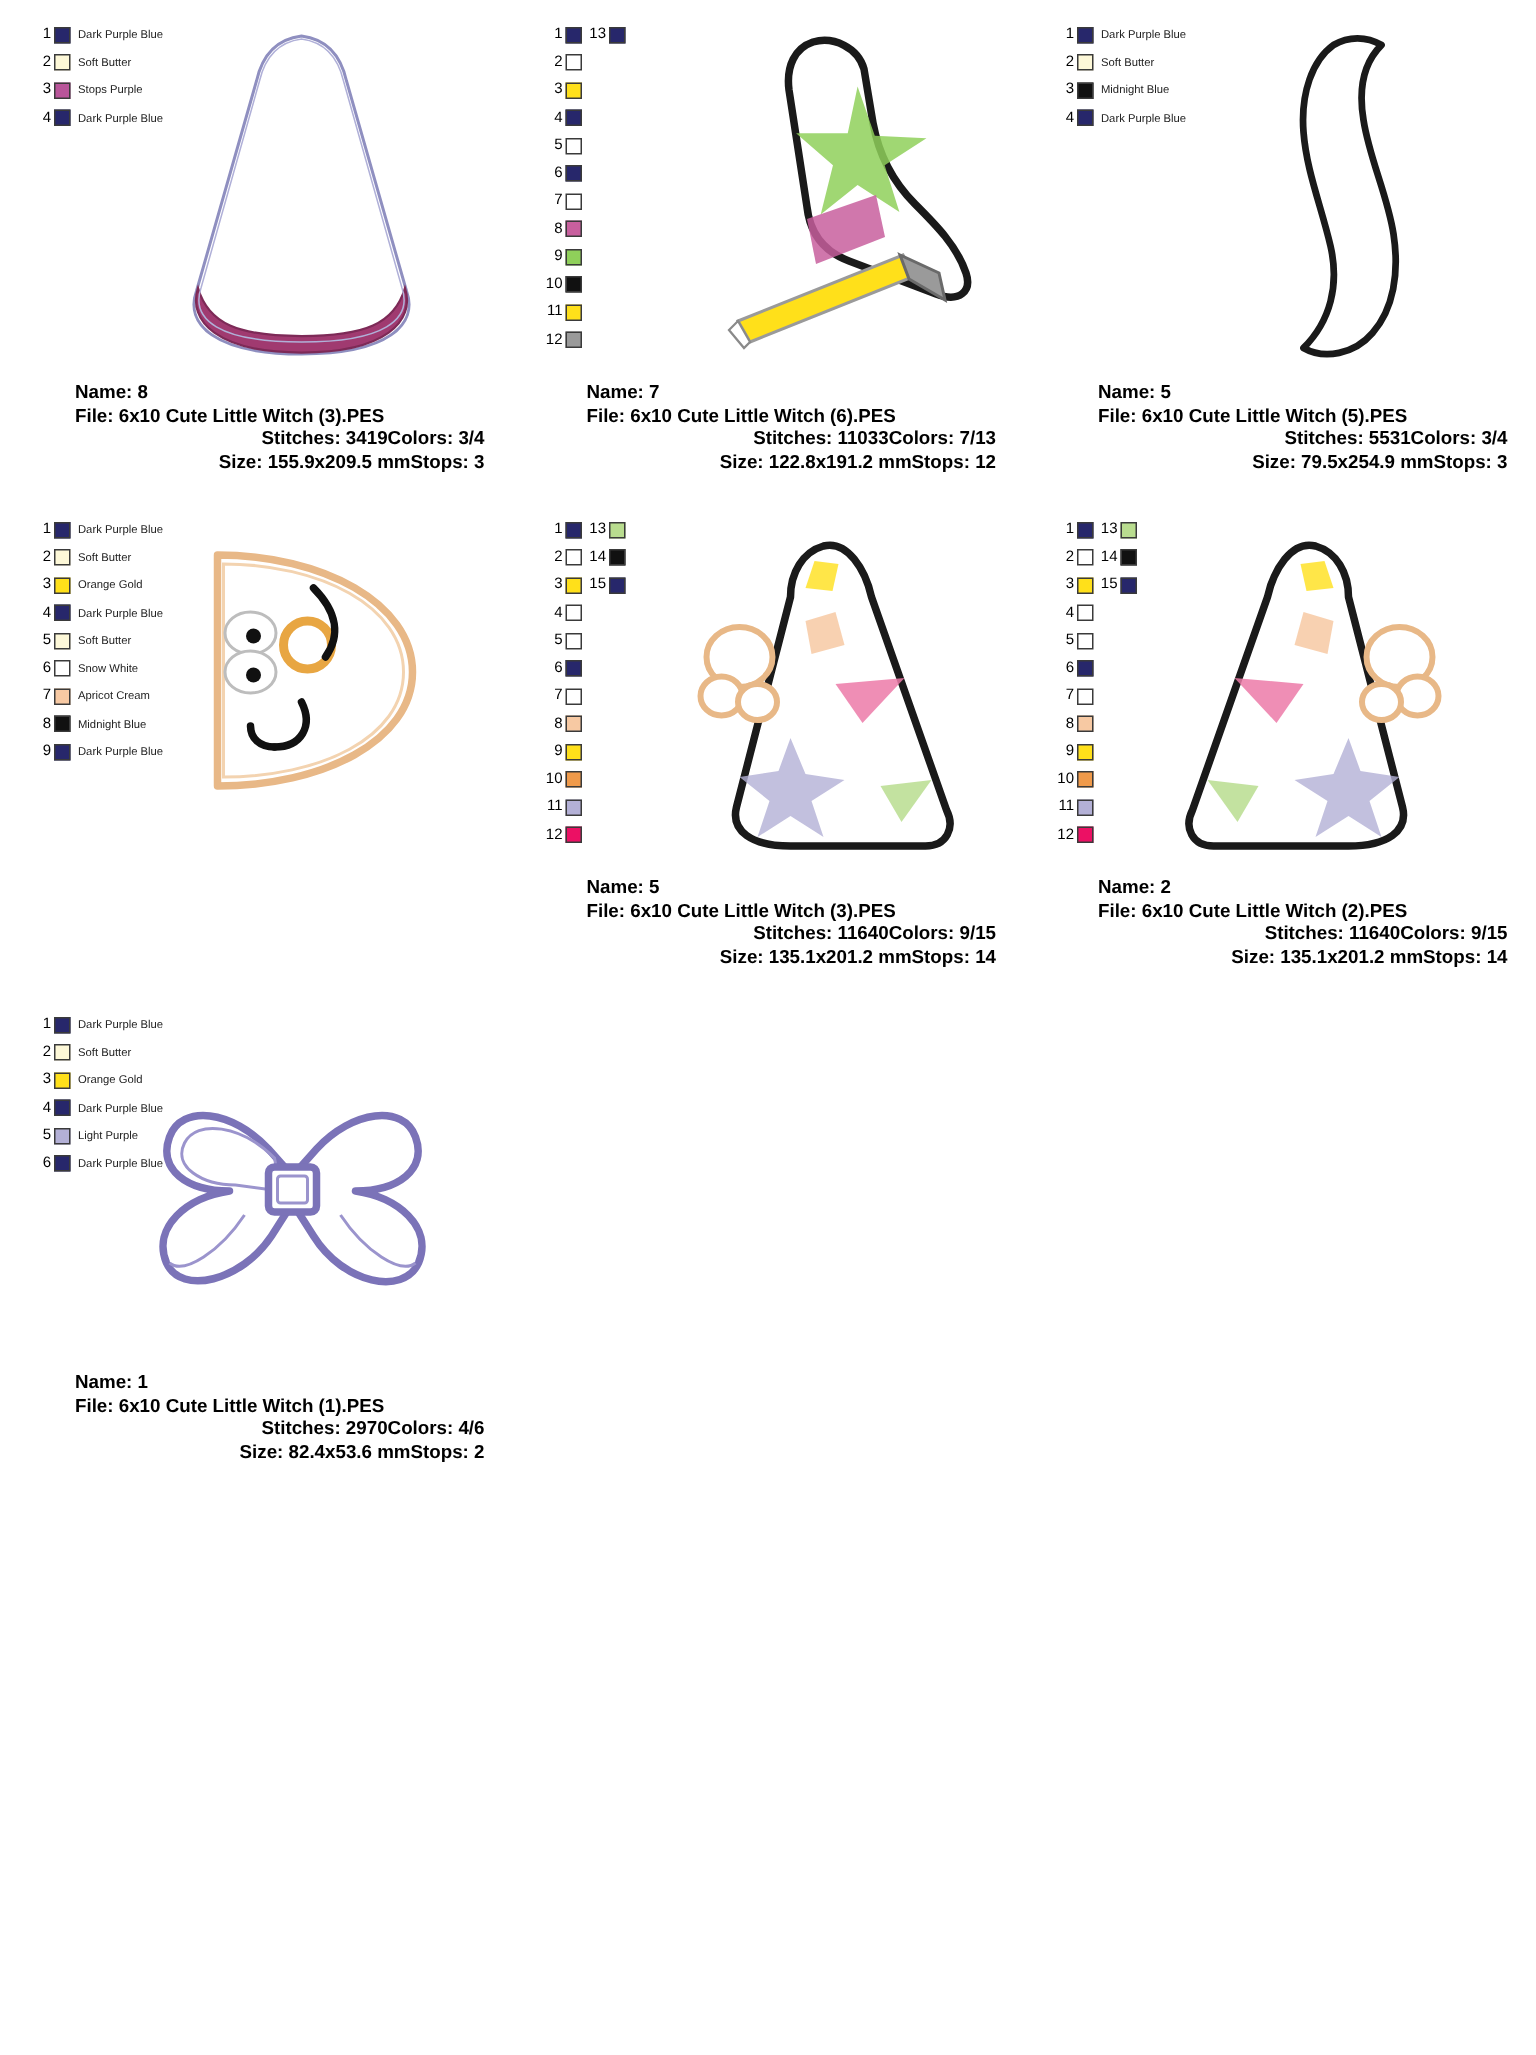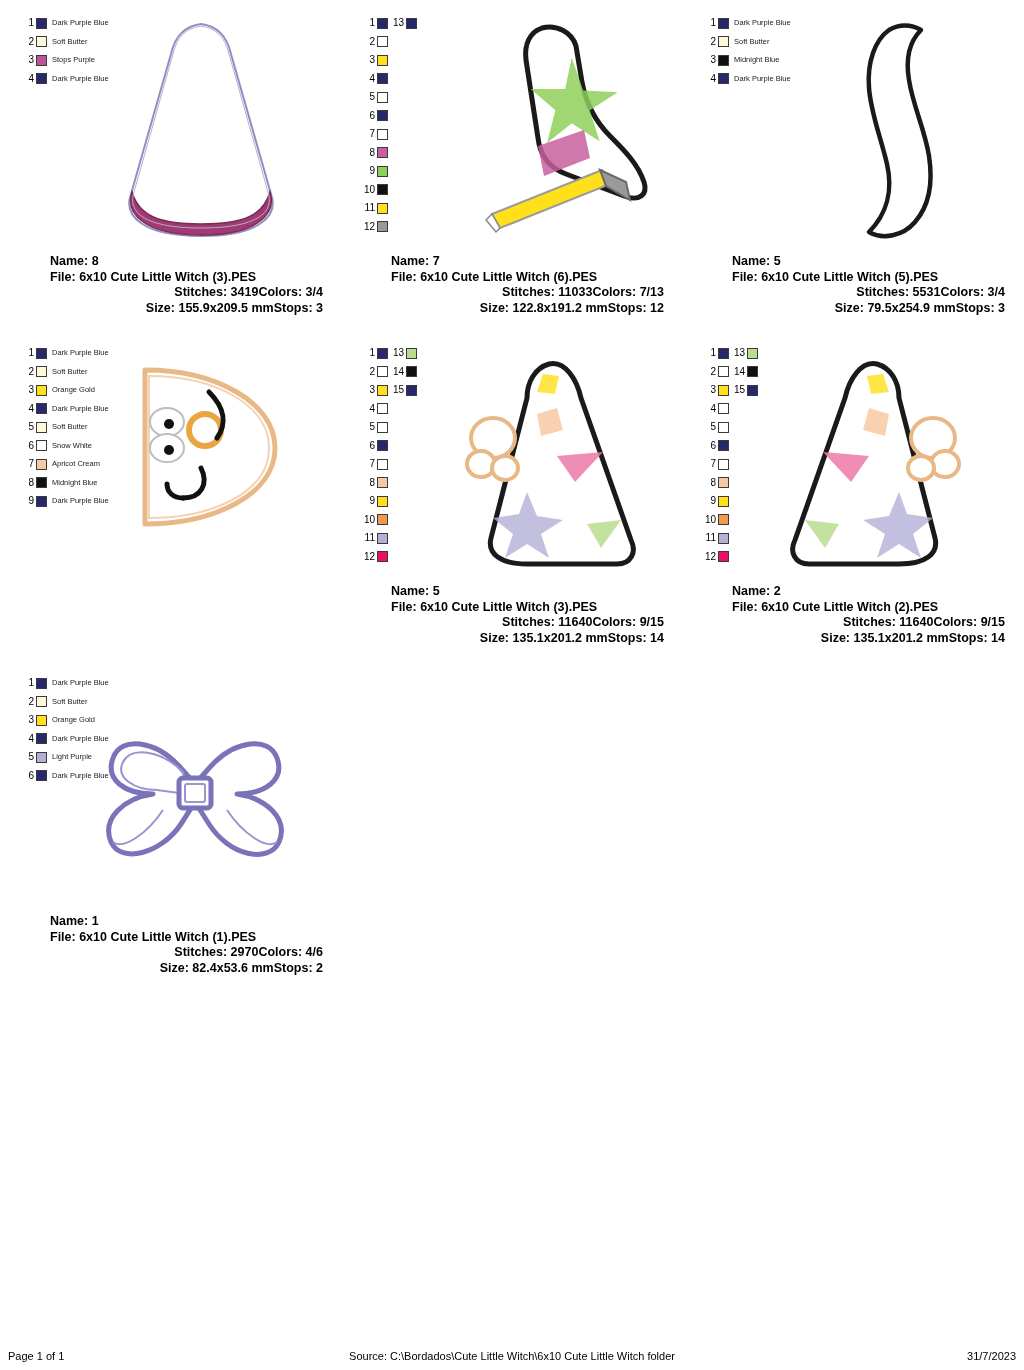--- a/index.html
+++ b/index.html
@@ -622,19 +622,14 @@
           </div>
         <div class="row">
             <span>Size: 82.4x53.6 mm</span>
             <span>Stops: 2</span>
           </div>
       </div>
     </div>
 
   </div>
 
-  <div class="footer">
-    <span>Page 1 of 1</span>
-    <span class="footer-center">Source: C:\Bordados\Cute Little Witch\6x10 Cute Little Witch folder</span>
-    <span>31/7/2023</span>
-  </div>
 
 </div>
 
 </body></html>

